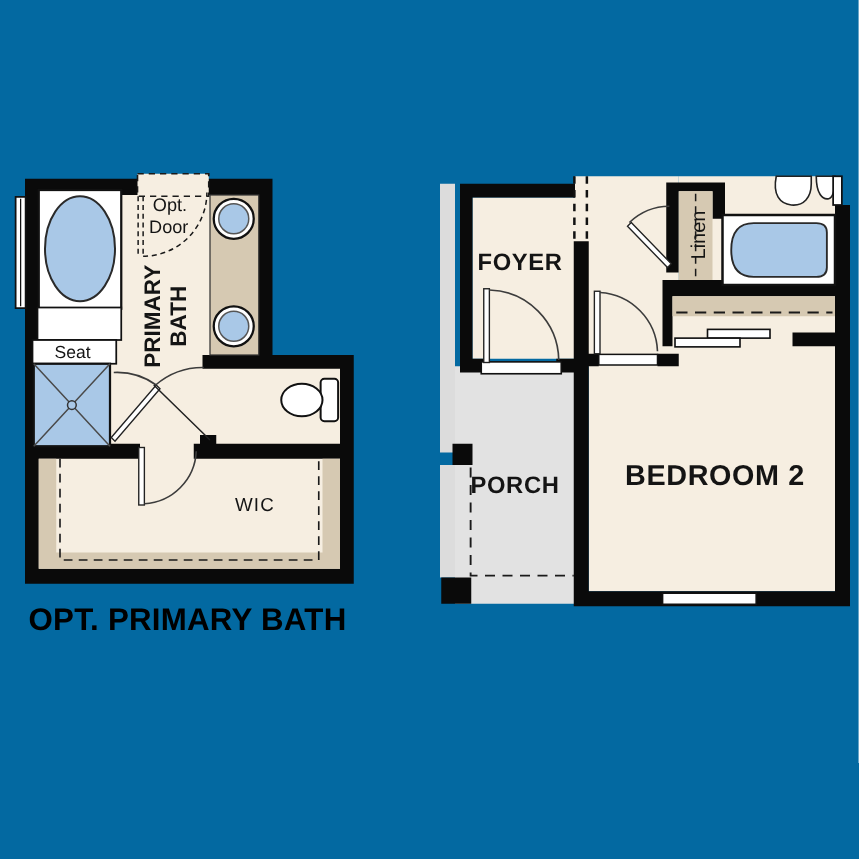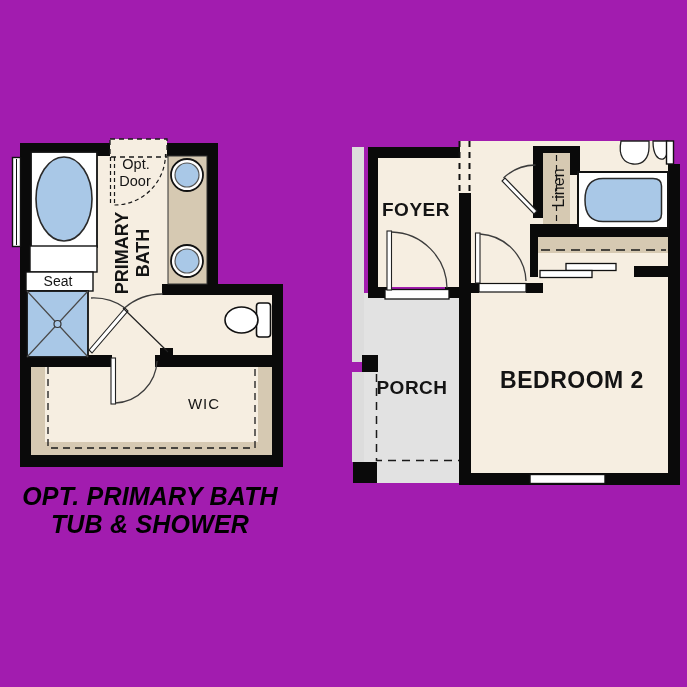--- a/index.html
+++ b/index.html
@@ -1,23 +1,23 @@
 <!DOCTYPE html>
 <html><head>
 <meta charset="utf-8">
 <style>
   html,body{margin:0;padding:0;background:#fff;}
-  #stage{position:relative;width:687px;height:687px;background:#a21caf;overflow:hidden;
+  #stage{position:relative;width:687px;height:687px;background:#0369a1;overflow:hidden;
          font-family:"Liberation Sans", sans-serif;}
   #plan-svg{position:absolute;left:0;top:0;}
   #plan-svg text{font-family:"Liberation Sans", sans-serif;fill:#141414;}
   .t-bold{font-weight:bold;}
   .caption{position:absolute;text-align:center;font-weight:bold;color:#000;
            font-size:25px;line-height:28px;letter-spacing:0.2px;}
-  .caption-left{left:0;top:482px;width:300px;font-style:italic;}
+  .caption-left{left:0;top:482px;width:300px;}
   .caption-right{left:352px;top:501px;width:330px;}
 </style>
 </head>
 <body>
 
 <div id="stage">
   <svg id="plan-svg" width="687" height="687" viewBox="0 0 687 687">
 
     <g>
 
@@ -145,15 +145,14 @@
       <rect x="530" y="474.5" width="75" height="9" fill="#ffffff" stroke="#111" stroke-width="1.4"></rect>
 
       <text x="416" y="216" class="t-bold" font-size="19" letter-spacing="0.5" text-anchor="middle">FOYER</text>
       <text x="412" y="394" class="t-bold" font-size="19" letter-spacing="0.5" text-anchor="middle">PORCH</text>
       <text x="572" y="388" class="t-bold" font-size="23" letter-spacing="0.5" text-anchor="middle">BEDROOM 2</text>
     </g>
   </svg>
 
   <div class="caption caption-left">
     <div>OPT. PRIMARY BATH</div>
-    <div>TUB &amp; SHOWER</div>
   </div>
 </div>
 
 </body></html>

